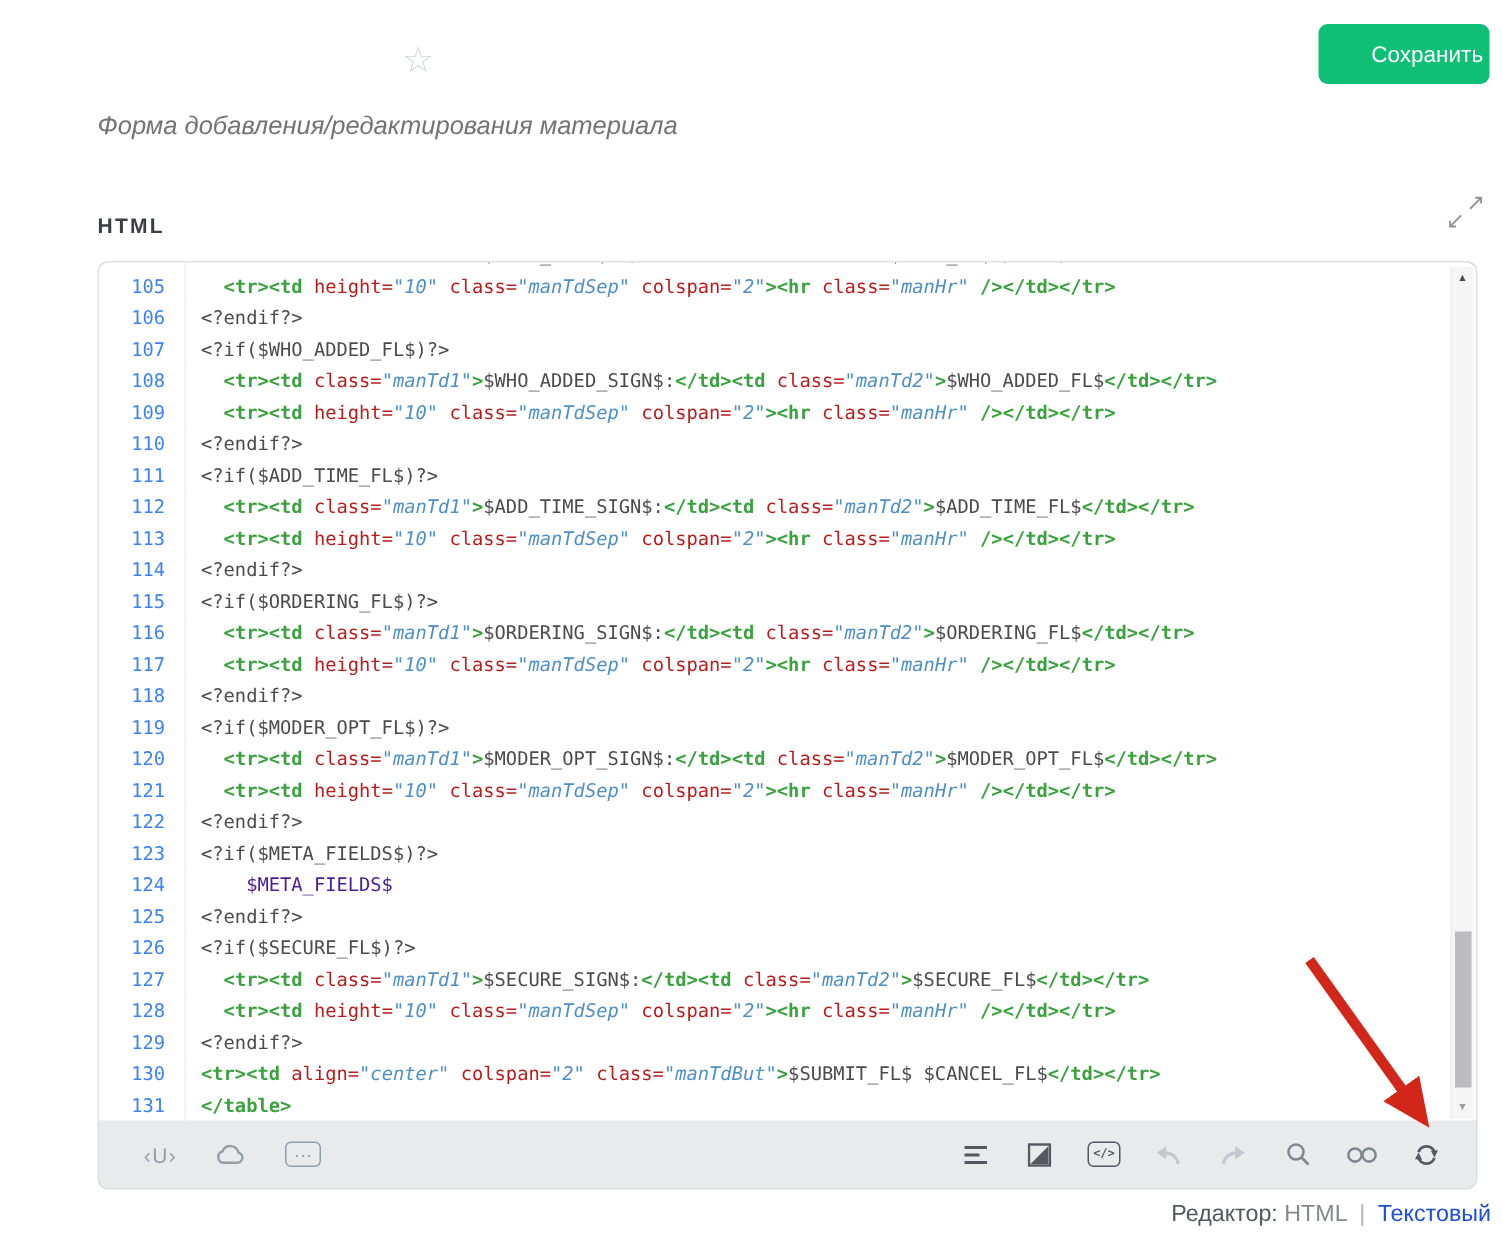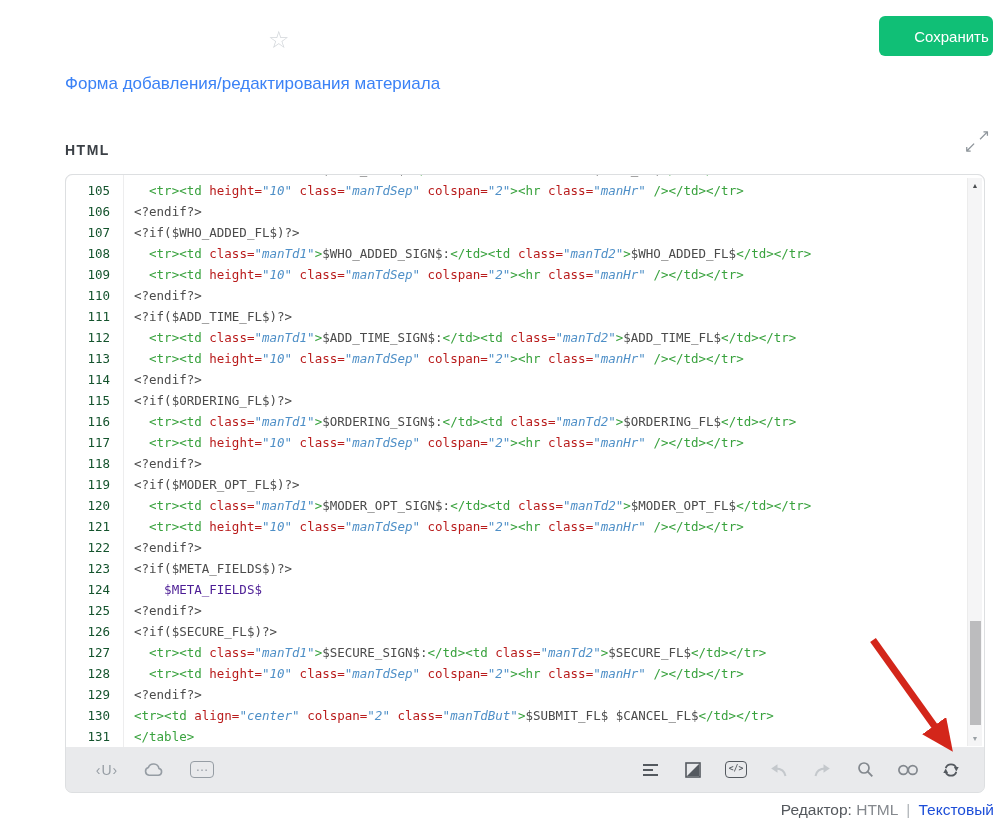--- a/index.html
+++ b/index.html
@@ -7,40 +7,40 @@
     font-family:"Liberation Sans", sans-serif; }
   .page { position:relative; width:1001px; height:826px; background:#fff; }
 
   
   .title { position:absolute; left:65px; top:22px; font-size:29px; font-weight:400;
     color:#71777d; letter-spacing:.2px; }
   .star { position:absolute; left:268px; top:26px; font-size:24px; color:#d2d6da; cursor:pointer; }
   .save-btn { position:absolute; left:879px; top:16px; width:114px; height:40px;
     background:#10bf76; border:none; border-radius:6px; color:#fff; font-size:15px;
     font-family:"Liberation Sans",sans-serif; cursor:pointer;padding-left:31px; }
-  .subtitle { position:absolute; left:65px; top:74px; font-size:17px; color:#3b82f6; }
+  .subtitle { position:absolute; left:65px; top:74px; font-size:17px; color:#737373;font-style:italic; }
   .section-label { position:absolute; left:65px; top:142px; font-size:14px; font-weight:bold;
     color:#3b4046; letter-spacing:1.5px; }
   .expand-icon { position:absolute; left:962px; top:128px; width:30px; height:30px;
     color:#8e959b; cursor:pointer; }
   .expand-icon .ne { position:absolute; right:2px; top:-2px; font-size:15px; }
   .expand-icon .sw { position:absolute; left:2px; bottom:2px; font-size:15px; }
 
   
   .editor-panel { position:absolute; left:65px; top:174px; width:920px; height:619px;
     background:#e9eaec; border:1px solid #dddfe1; border-radius:7px; }
   .code-area { position:absolute; left:0; top:0; right:0; height:574px; background:#fff;
     border-radius:7px 7px 0 0; overflow:hidden; cursor:text; }
   .code-lines { margin-top:-16px; font-family:"DejaVu Sans Mono","Liberation Mono",monospace;
     font-size:12.5px; line-height:21px; white-space:pre; }
   .code-line { display:flex; }
-  .ln { flex:0 0 58px; text-align:right; padding-right:13px; color:#14532d;
+  .ln { flex:0 0 58px; text-align:right; padding-right:13px; color:#3b82f6;
     border-right:1px solid #ededee; user-select:none; }
   .src { padding-left:10px; color:#4b4b4b; }
-  .tok-tag  { color:#39a23e; font-weight:normal; }
+  .tok-tag  { color:#39a23e; font-weight:bold; }
   .tok-attr { color:#b91c1c; }
   .tok-str  { color:#4e8fc7; font-style:italic; }
   .tok-text { color:#4b4b4b; }
   .tok-meta { color:#4c1d95; }
 
   
   .scrollbar { position:absolute; top:3px; right:2px; width:15px; height:568px;
     background:#f5f5f6; border-left:1px solid #ececec; }
   .scroll-up, .scroll-down { position:absolute; left:0; width:100%; text-align:center;
     font-size:7px; cursor:pointer; }

